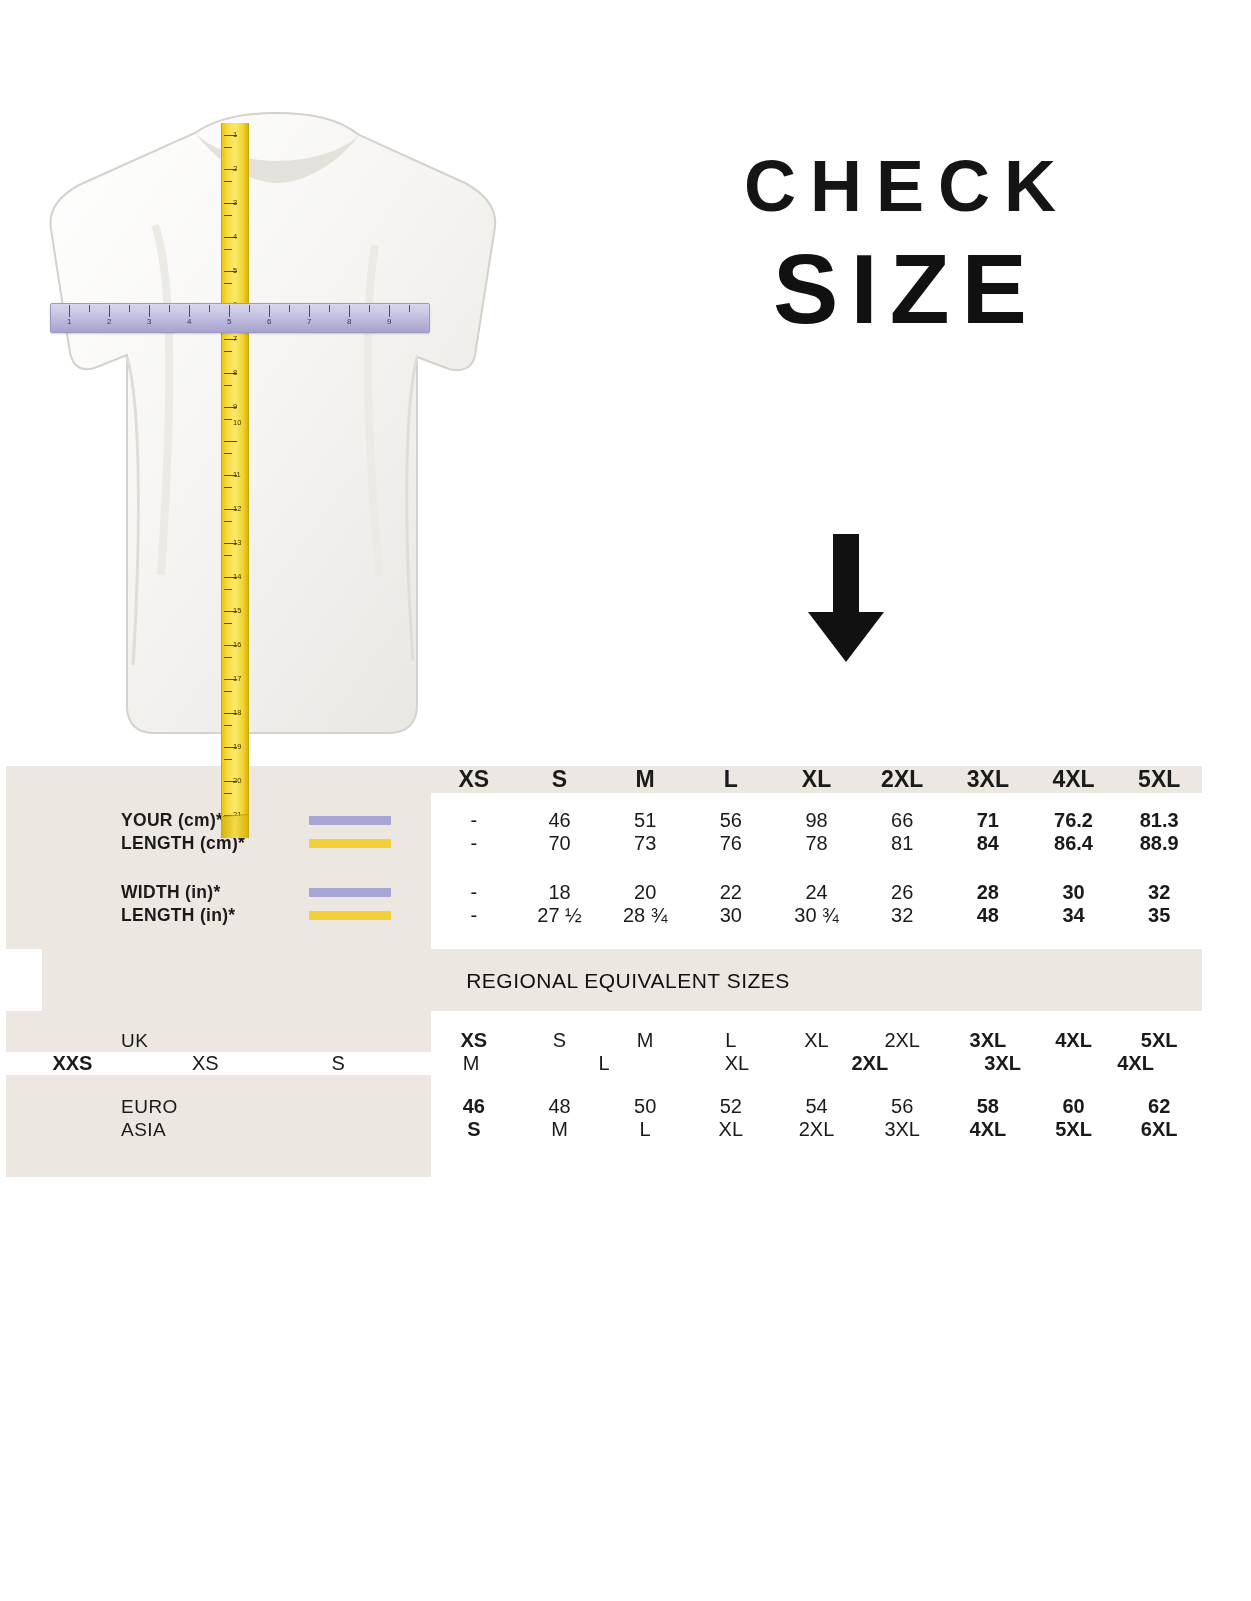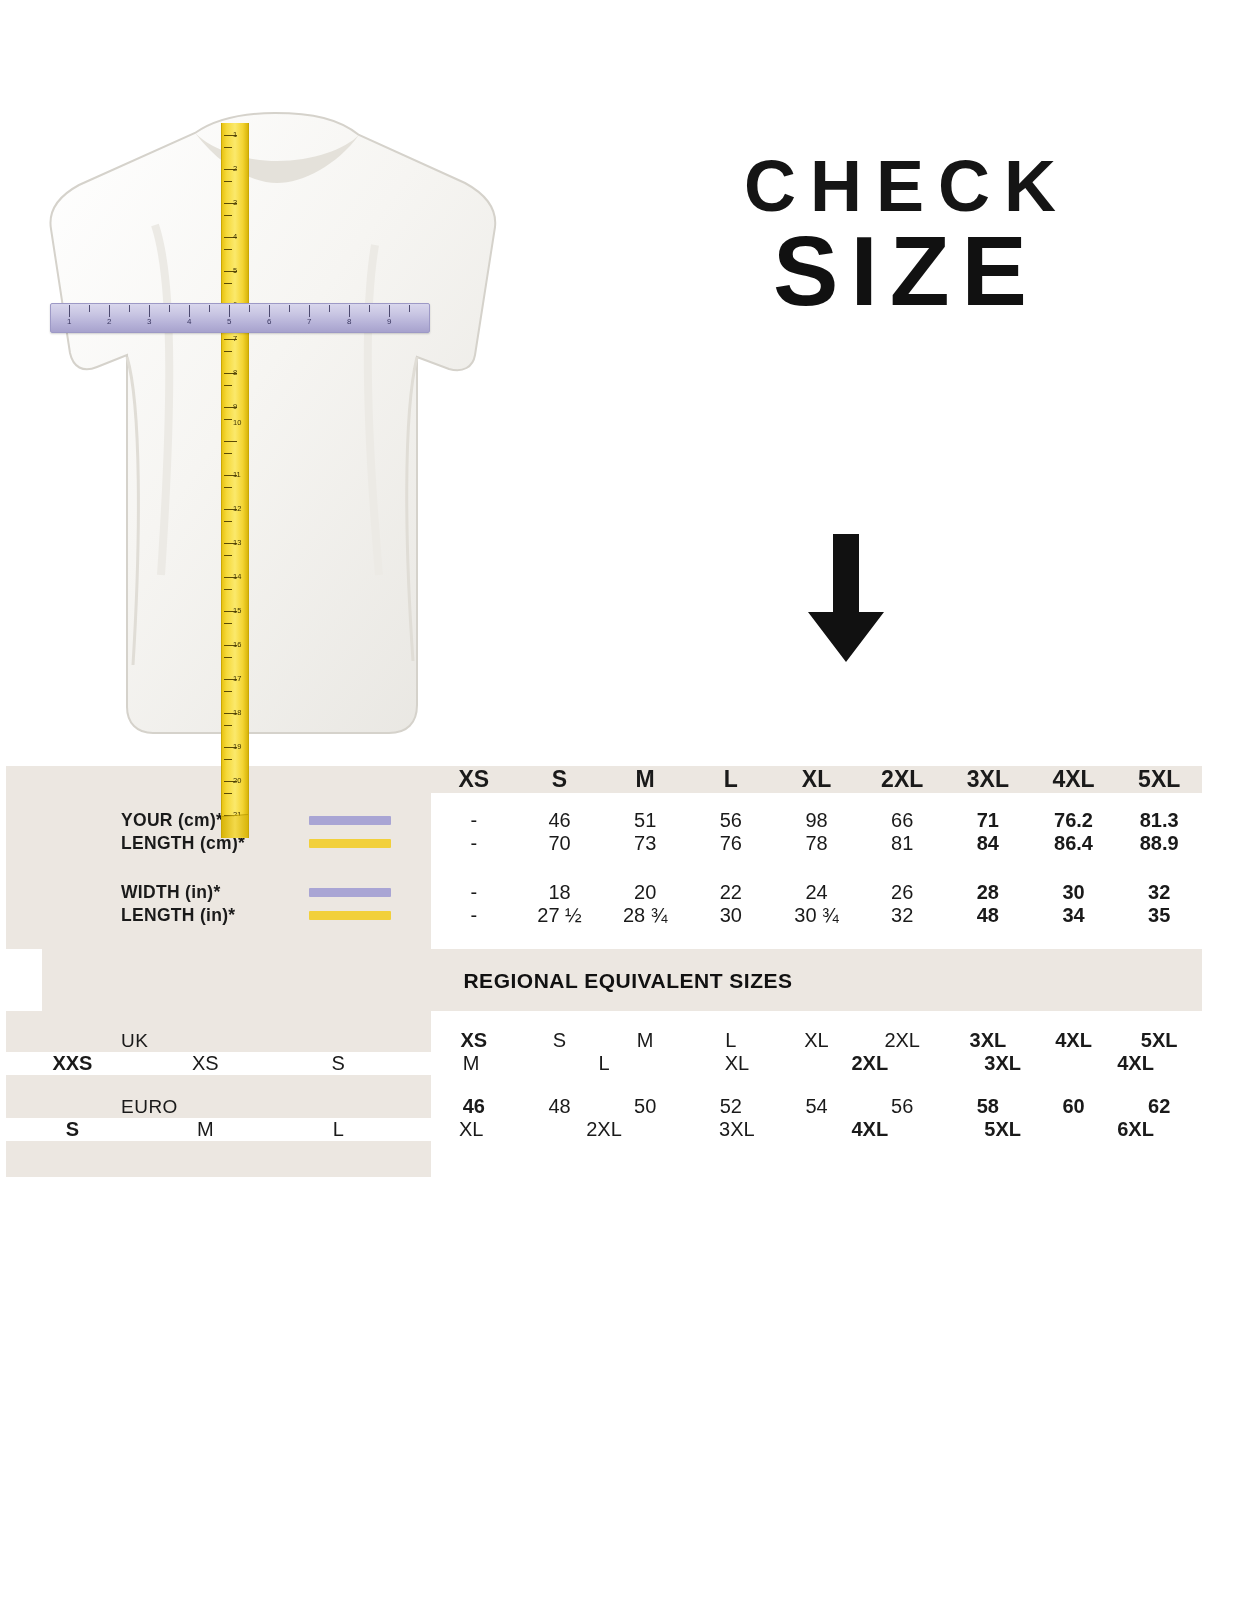--- a/index.html
+++ b/index.html
@@ -129,20 +129,21 @@
     line-height: 1;
     margin-top: 30px;
     color: #1b1b1b;
     text-indent: 13px;
   }
   .headline .l3 {
     font-size: 98px;
     font-weight: bold;
     letter-spacing: 12px;
     line-height: 1;
+    margin-top: 18px;
     color: #111111;
     text-indent: 12px;
   }
   .arrow-down {
     position: absolute;
     left: 806px;
     top: 534px;
     width: 80px;
     height: 130px;
   }
@@ -210,21 +211,21 @@
 
   .spacer-row { height: 16px; }
   .spacer-row .datacol { background: #ffffff; }
 
   .hdr-row .datacol { background: #ece7e1; }
 
   .sub-band {
     background: #ece7e1;
     text-align: center;
     font-size: 21px;
-    font-weight: bold;
+    font-weight: normal;
     padding: 20px 0 18px 12px;
     letter-spacing: .5px;
     margin-left: 36px;
   }
   .region-label {
     font-weight: normal;
     font-size: 19px;
     letter-spacing: .5px;
   }
 </style>
@@ -523,20 +524,21 @@
       <div class="cell">52</div>
       <div class="cell">54</div>
       <div class="cell">56</div>
       <div class="cell bold">58</div>
       <div class="cell bold">60</div>
       <div class="cell bold">62</div>
     </div>
   </div>
 
   <div class="row">
+    <div class="labelcol region-label">ASIA</div>
     <div class="datacol">
       <div class="cell bold">S</div>
       <div class="cell">M</div>
       <div class="cell">L</div>
       <div class="cell">XL</div>
       <div class="cell">2XL</div>
       <div class="cell">3XL</div>
       <div class="cell bold">4XL</div>
       <div class="cell bold">5XL</div>
       <div class="cell bold">6XL</div>

